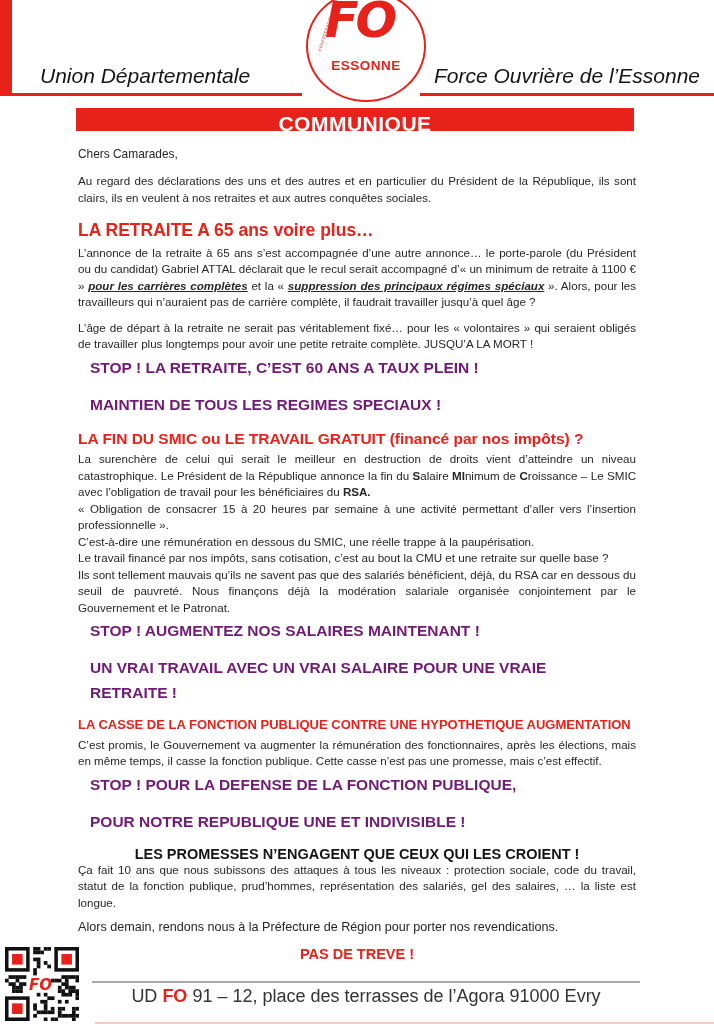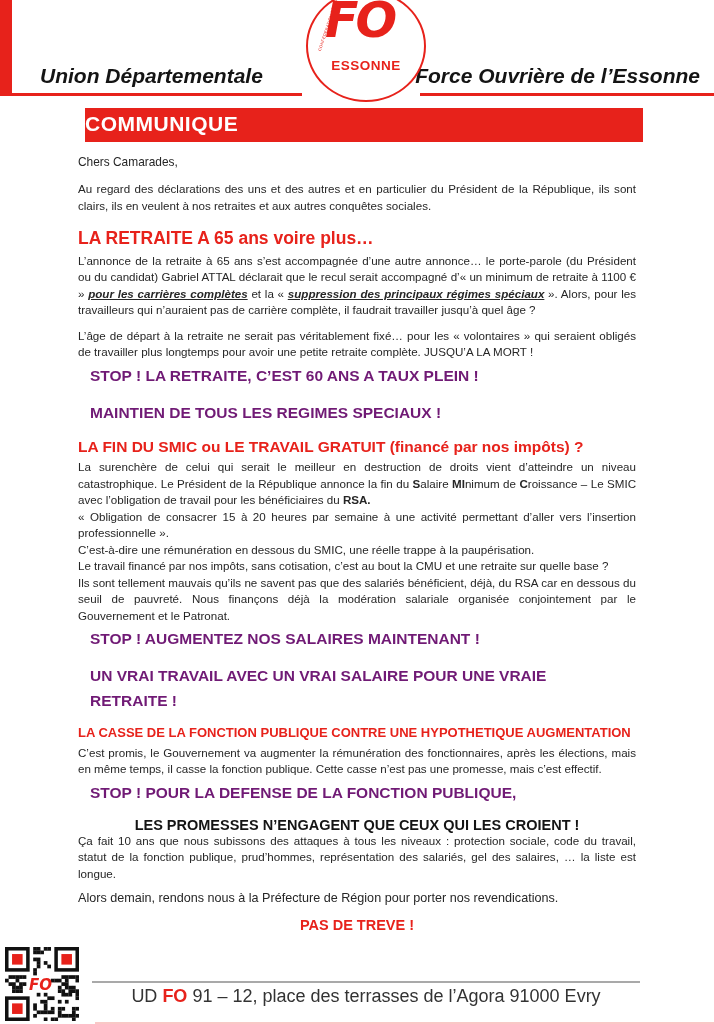--- a/index.html
+++ b/index.html
@@ -1,40 +1,40 @@
 <!DOCTYPE html>
 <html><head>
 <meta charset="utf-8">
 <style>
   html,body{margin:0;padding:0;background:#ffffff;}
   .page{position:relative;width:714px;height:1024px;background:#ffffff;overflow:hidden;
         font-family:"Liberation Sans",sans-serif;color:#262626;}
 
   
   .corner-bar{position:absolute;left:0;top:0;width:12px;height:96px;background:#e7221b;}
-  .h-title{position:absolute;top:64px;font-size:21px;font-weight:bold;font-style:italic;color:#141414;white-space:nowrap;}
+  .h-title{position:absolute;top:64px;font-size:21px;font-weight:normal;font-style:italic;color:#141414;white-space:nowrap;}
   .h-left{left:40px;}
   .h-right{right:14px;}
   .rule{position:absolute;top:93px;height:3px;background:#e7221b;}
   .rule-left{left:0;width:302px;}
   .rule-right{left:420px;right:0;}
   .logo{position:absolute;left:306px;top:-10px;width:116px;height:108px;background:#ffffff;
         border:2px solid #e7221b;border-radius:50%;z-index:3;}
   .logo-fo{position:absolute;left:17px;top:2px;font-size:49px;font-weight:bold;font-style:italic;
            color:#e7221b;letter-spacing:-3px;font-family:"DejaVu Sans",sans-serif;line-height:1.1;}
   .logo-region{position:absolute;left:0;width:100%;top:66px;text-align:center;font-size:13.5px;
                font-weight:bold;color:#e7221b;letter-spacing:0.5px;}
   .logo-side{position:absolute;left:9px;top:58px;font-size:4px;color:#e7221b;white-space:nowrap;
              transform:rotate(-72deg);transform-origin:left top;letter-spacing:0.3px;}
 
-  .banner{position:absolute;left:85px;top:108px;width:558px;height:34px;background:#e7221b;
-          color:#ffffff;font-weight:bold;font-size:21px;line-height:31px;letter-spacing:0.5px;}
+  .banner{position:absolute;left:76px;top:108px;width:558px;height:23px;background:#e7221b;
+          color:#ffffff;font-weight:bold;font-size:21px;line-height:31px;text-align:center;letter-spacing:0.5px;}
 
   
-  .content{position:absolute;left:78px;top:150px;width:558px;}
+  .content{position:absolute;left:78px;top:142px;width:558px;}
   .para{margin:0;font-size:11.6px;line-height:16.5px;}
   .j{text-align:justify;}
   .salutation{margin:5px 0 0;font-size:11.9px;}
   .intro{margin-top:12px;}
   .red-h{margin:0;color:#e7221b;font-weight:bold;line-height:1.25;}
   .h-retraite{font-size:17.5px;margin-top:14px;margin-bottom:3px;}
   .h-smic{font-size:15.5px;margin-top:11px;margin-bottom:3px;}
   .h-casse{font-size:13px;margin-top:11px;margin-bottom:3px;}
   .h-bilan{font-size:15px;margin-top:10px;margin-bottom:3px;}
   .gap-top{margin-top:9px;}
@@ -87,20 +87,21 @@
     <p class="para j">« Obligation de consacrer 15 à 20 heures par semaine à une activité permettant d’aller vers l’insertion professionnelle ».</p>
     <p class="para">C’est-à-dire une rémunération en dessous du SMIC, une réelle trappe à la paupérisation.</p>
     <p class="para">Le travail financé par nos impôts, sans cotisation, c’est au bout la CMU et une retraite sur quelle base ?</p>
     <p class="para j">Ils sont tellement mauvais qu’ils ne savent pas que des salariés bénéficient, déjà, du RSA car en dessous du seuil de pauvreté. Nous finançons déjà la modération salariale organisée conjointement par le Gouvernement et le Patronat.</p>
     <p class="stop stop-first">STOP ! AUGMENTEZ NOS SALAIRES MAINTENANT !</p>
     <p class="stop">UN VRAI TRAVAIL AVEC UN VRAI SALAIRE POUR UNE VRAIE RETRAITE !</p>
 
     <h2 class="red-h h-casse">LA CASSE DE LA FONCTION PUBLIQUE CONTRE UNE HYPOTHETIQUE AUGMENTATION</h2>
     <p class="para j">C’est promis, le Gouvernement va augmenter la rémunération des fonctionnaires, après les élections, mais en même temps, il casse la fonction publique. Cette casse n’est pas une promesse, mais c’est effectif.</p>
     <p class="stop stop-first">STOP ! POUR LA DEFENSE DE LA FONCTION PUBLIQUE,</p>
+    <p class="stop">POUR NOTRE REPUBLIQUE UNE ET INDIVISIBLE !</p>
 
     <p class="center-black">LES PROMESSES N’ENGAGENT QUE CEUX QUI LES CROIENT !</p>
 
     <p class="para j">Ça fait 10 ans que nous subissons des attaques à tous les niveaux : protection sociale, code du travail, statut de la fonction publique, prud’hommes, représentation des salariés, gel des salaires, … la liste est longue.</p>
     <p class="para alors">Alors demain, rendons nous à la Préfecture de Région pour porter nos revendications.</p>
 
     <p class="treve">PAS DE TREVE !</p>
   </main>
 
   <div class="qr"><svg width="74" height="74" viewBox="0 0 74 74">

